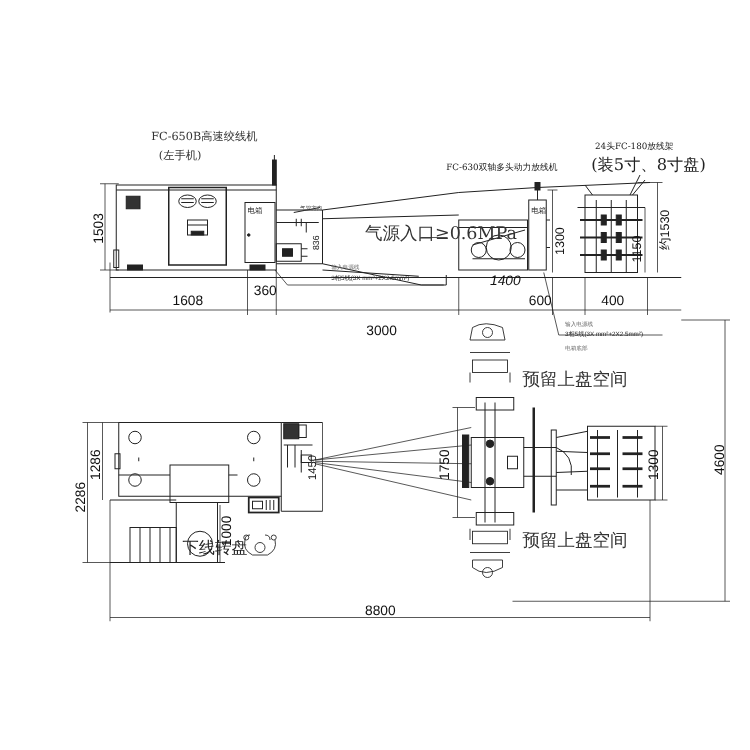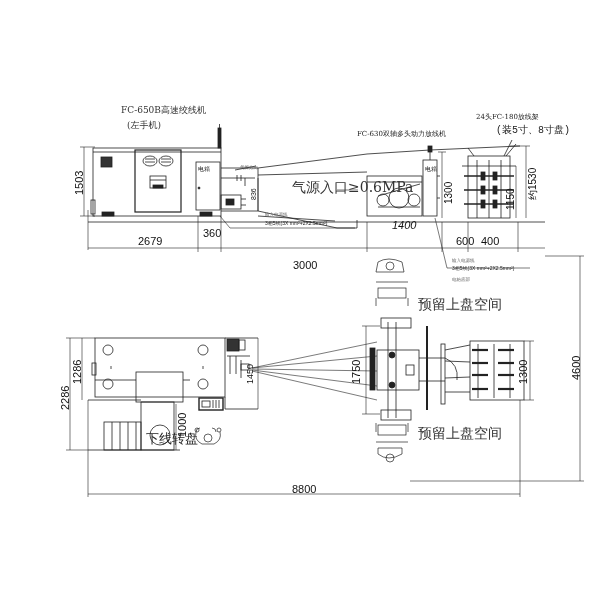--- a/index.html
+++ b/index.html
@@ -280,41 +280,41 @@
     </g>
   </g>
 </svg>
 
 <div class="lbl serif title" style="left:121px; top:106px;">FC-650B高速绞线机</div>
 <div class="lbl serif title" style="left:127px; top:121px;">(左手机)</div>
 <div class="lbl serif" style="left:198px; top:166px; font-size:6px;">电箱</div>
 <div class="lbl serif" style="left:357px; top:131px; font-size:7px;">FC-630双轴多头动力放线机</div>
 <div class="lbl serif" style="left:425px; top:166px; font-size:6px;">电箱</div>
 <div class="lbl serif" style="left:476px; top:114px; font-size:7px;">24头FC-180放线架</div>
-<div class="lbl serif" style="left:496px; top:126px; font-size:10px;font-family:Liberation Mono, monospace;">(装5寸、8寸盘)</div>
+<div class="lbl serif" style="left:473px; top:126px; font-size:13px;">(装5寸、8寸盘)</div>
 <div class="lbl serif cn" style="left:292px; top:180px;">气源入口≥0.6MPa</div>
 <div class="lbl serif small" style="left:240px; top:166px;">气管方向</div>
 
 <div class="lbl serif" style="left:265px; top:213px; font-size:4.5px; color:#666;">输入电源线</div>
 <div class="lbl sans" style="left:265px; top:221px; font-size:5px;">3相5线(3X  mm²+2X2.5mm²)</div>
 <div class="lbl serif" style="left:452px; top:259px; font-size:4.5px; color:#666;">输入电源线</div>
 <div class="lbl sans" style="left:452px; top:266px; font-size:5px;">3相5线(3X   mm²+2X2.5mm²)</div>
 <div class="lbl serif" style="left:452px; top:278px; font-size:4.5px; color:#666;">电箱底部</div>
 
 <div class="lbl dim vert" style="left:74px; top:195px;">1503</div>
 <div class="lbl dim vert" style="left:250px; top:200px; font-size:7px;">836</div>
 <div class="lbl dim vert" style="left:444px; top:204px; font-size:10px;">1300</div>
 <div class="lbl dim vert" style="left:506px; top:210px; font-size:10px;">1150</div>
 <div class="lbl dim vert" style="left:528px; top:200px; font-size:10px;">约1530</div>
 
-<div class="lbl dim" style="left:138px; top:236px;">2679</div>
+<div class="lbl dim" style="left:138px; top:236px;">1608</div>
 <div class="lbl dim" style="left:203px; top:228px;">360</div>
 <div class="lbl dim" style="left:293px; top:236px;margin-top:24px;">3000</div>
 <div class="lbl dim" style="left:392px; top:220px;font-style:italic;">1400</div>
-<div class="lbl dim" style="left:456px; top:236px;">600</div>
+<div class="lbl dim" style="left:423px; top:236px;">600</div>
 <div class="lbl dim" style="left:481px; top:236px;">400</div>
 
 <div class="lbl serif cn" style="left:418px; top:297px;">预留上盘空间</div>
 <div class="lbl serif cn" style="left:418px; top:426px;">预留上盘空间</div>
 <div class="lbl serif" style="left:146px; top:432px; font-size:13px;">下线转盘</div>
 
 <div class="lbl dim vert" style="left:60px; top:410px;">2286</div>
 <div class="lbl dim vert" style="left:72px; top:384px;">1286</div>
 <div class="lbl dim vert" style="left:177px; top:437px;">1000</div>
 <div class="lbl dim vert" style="left:246px; top:384px; font-size:9px;">1450</div>

